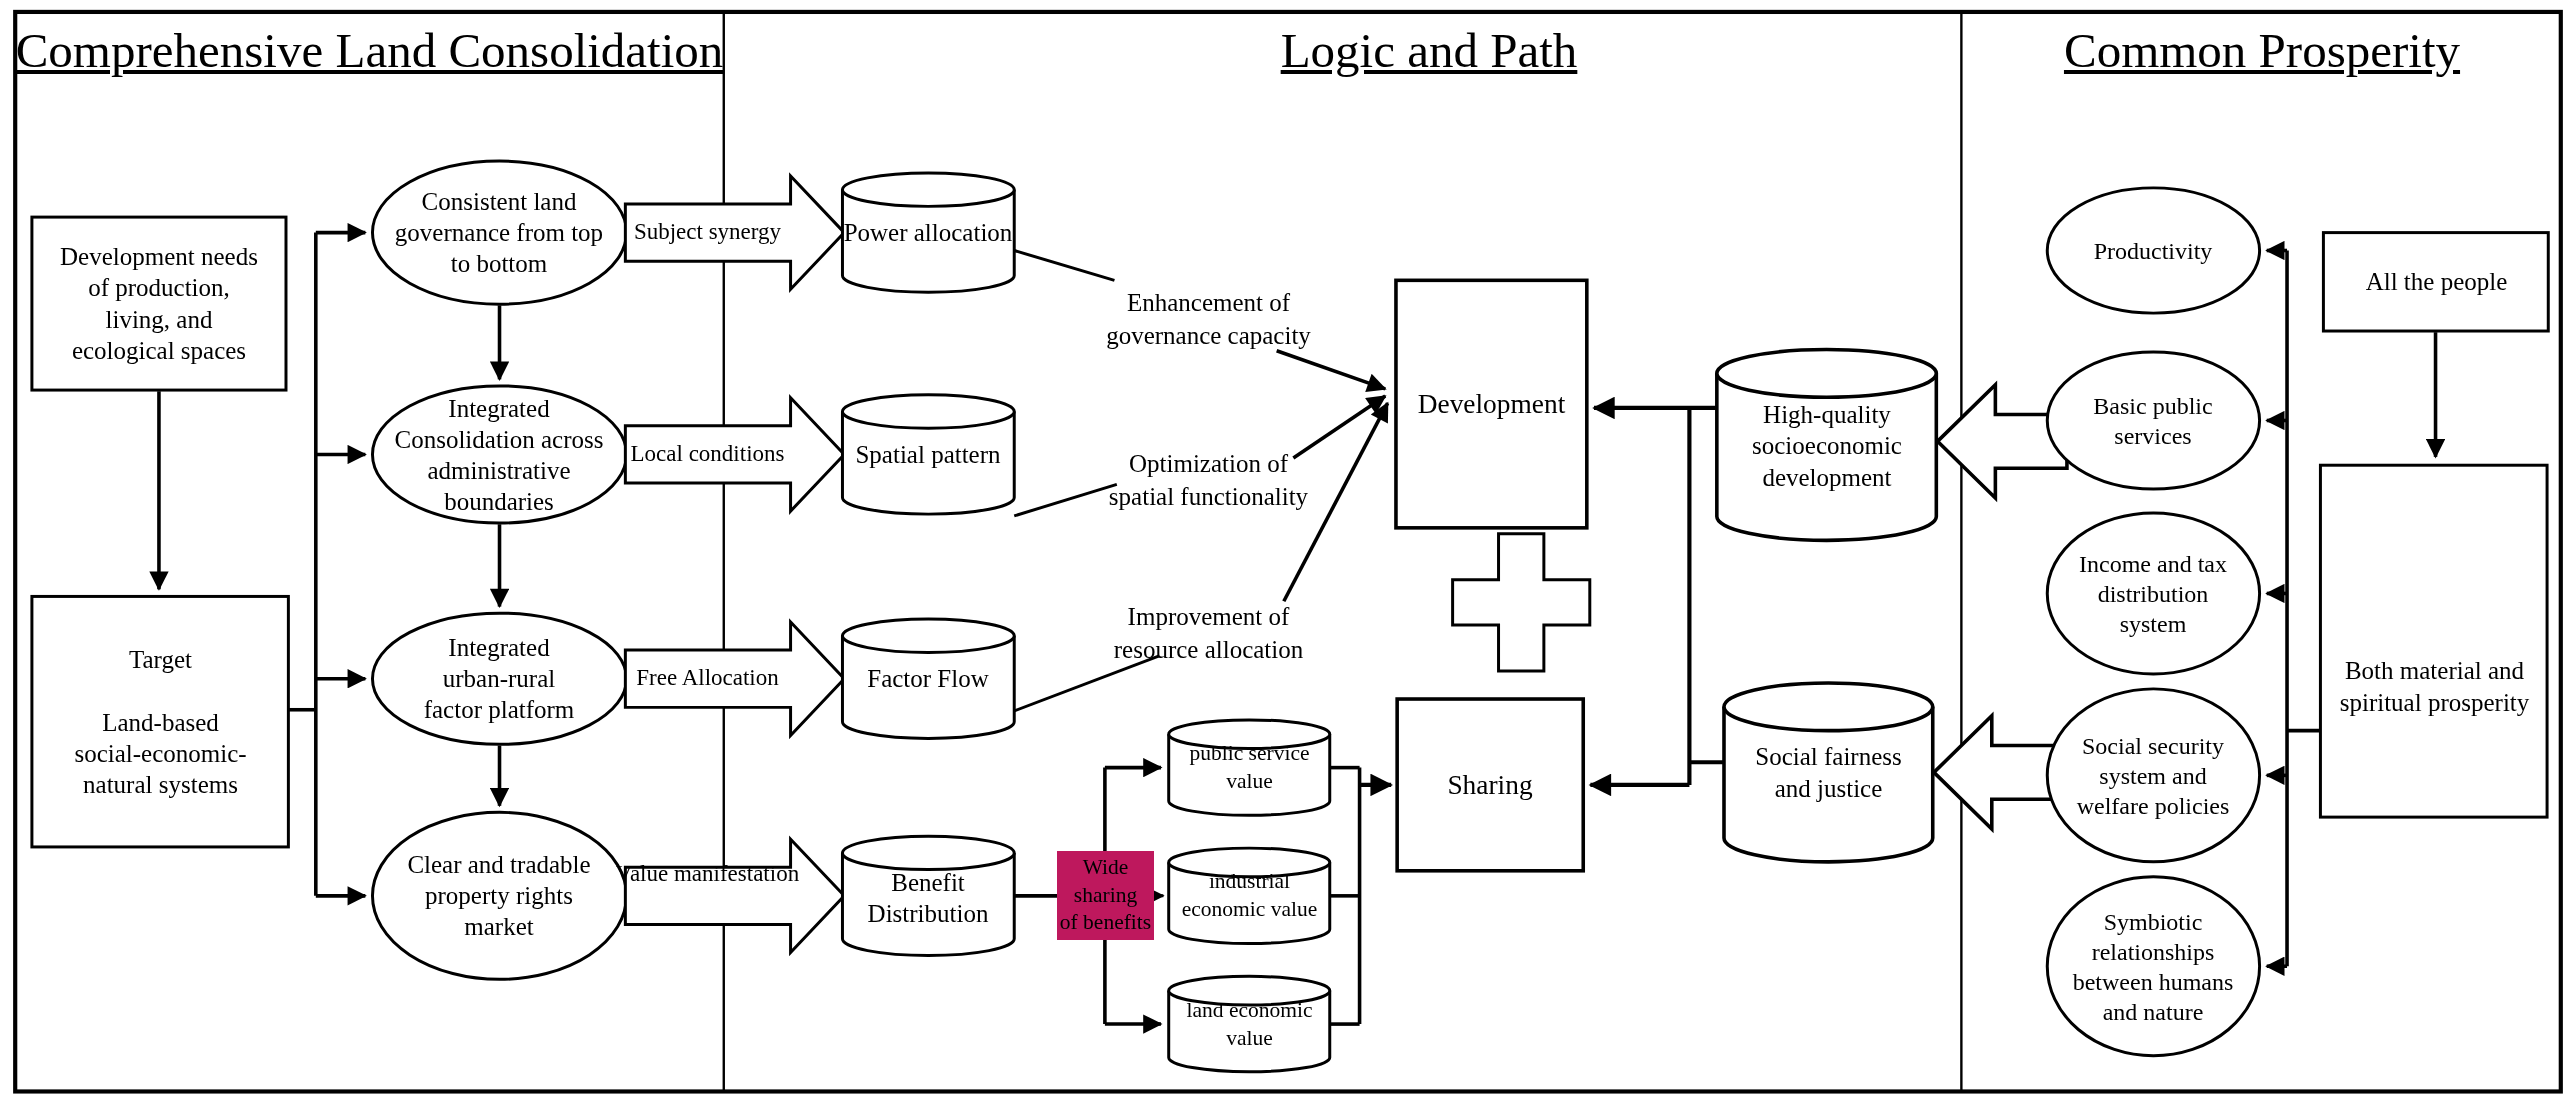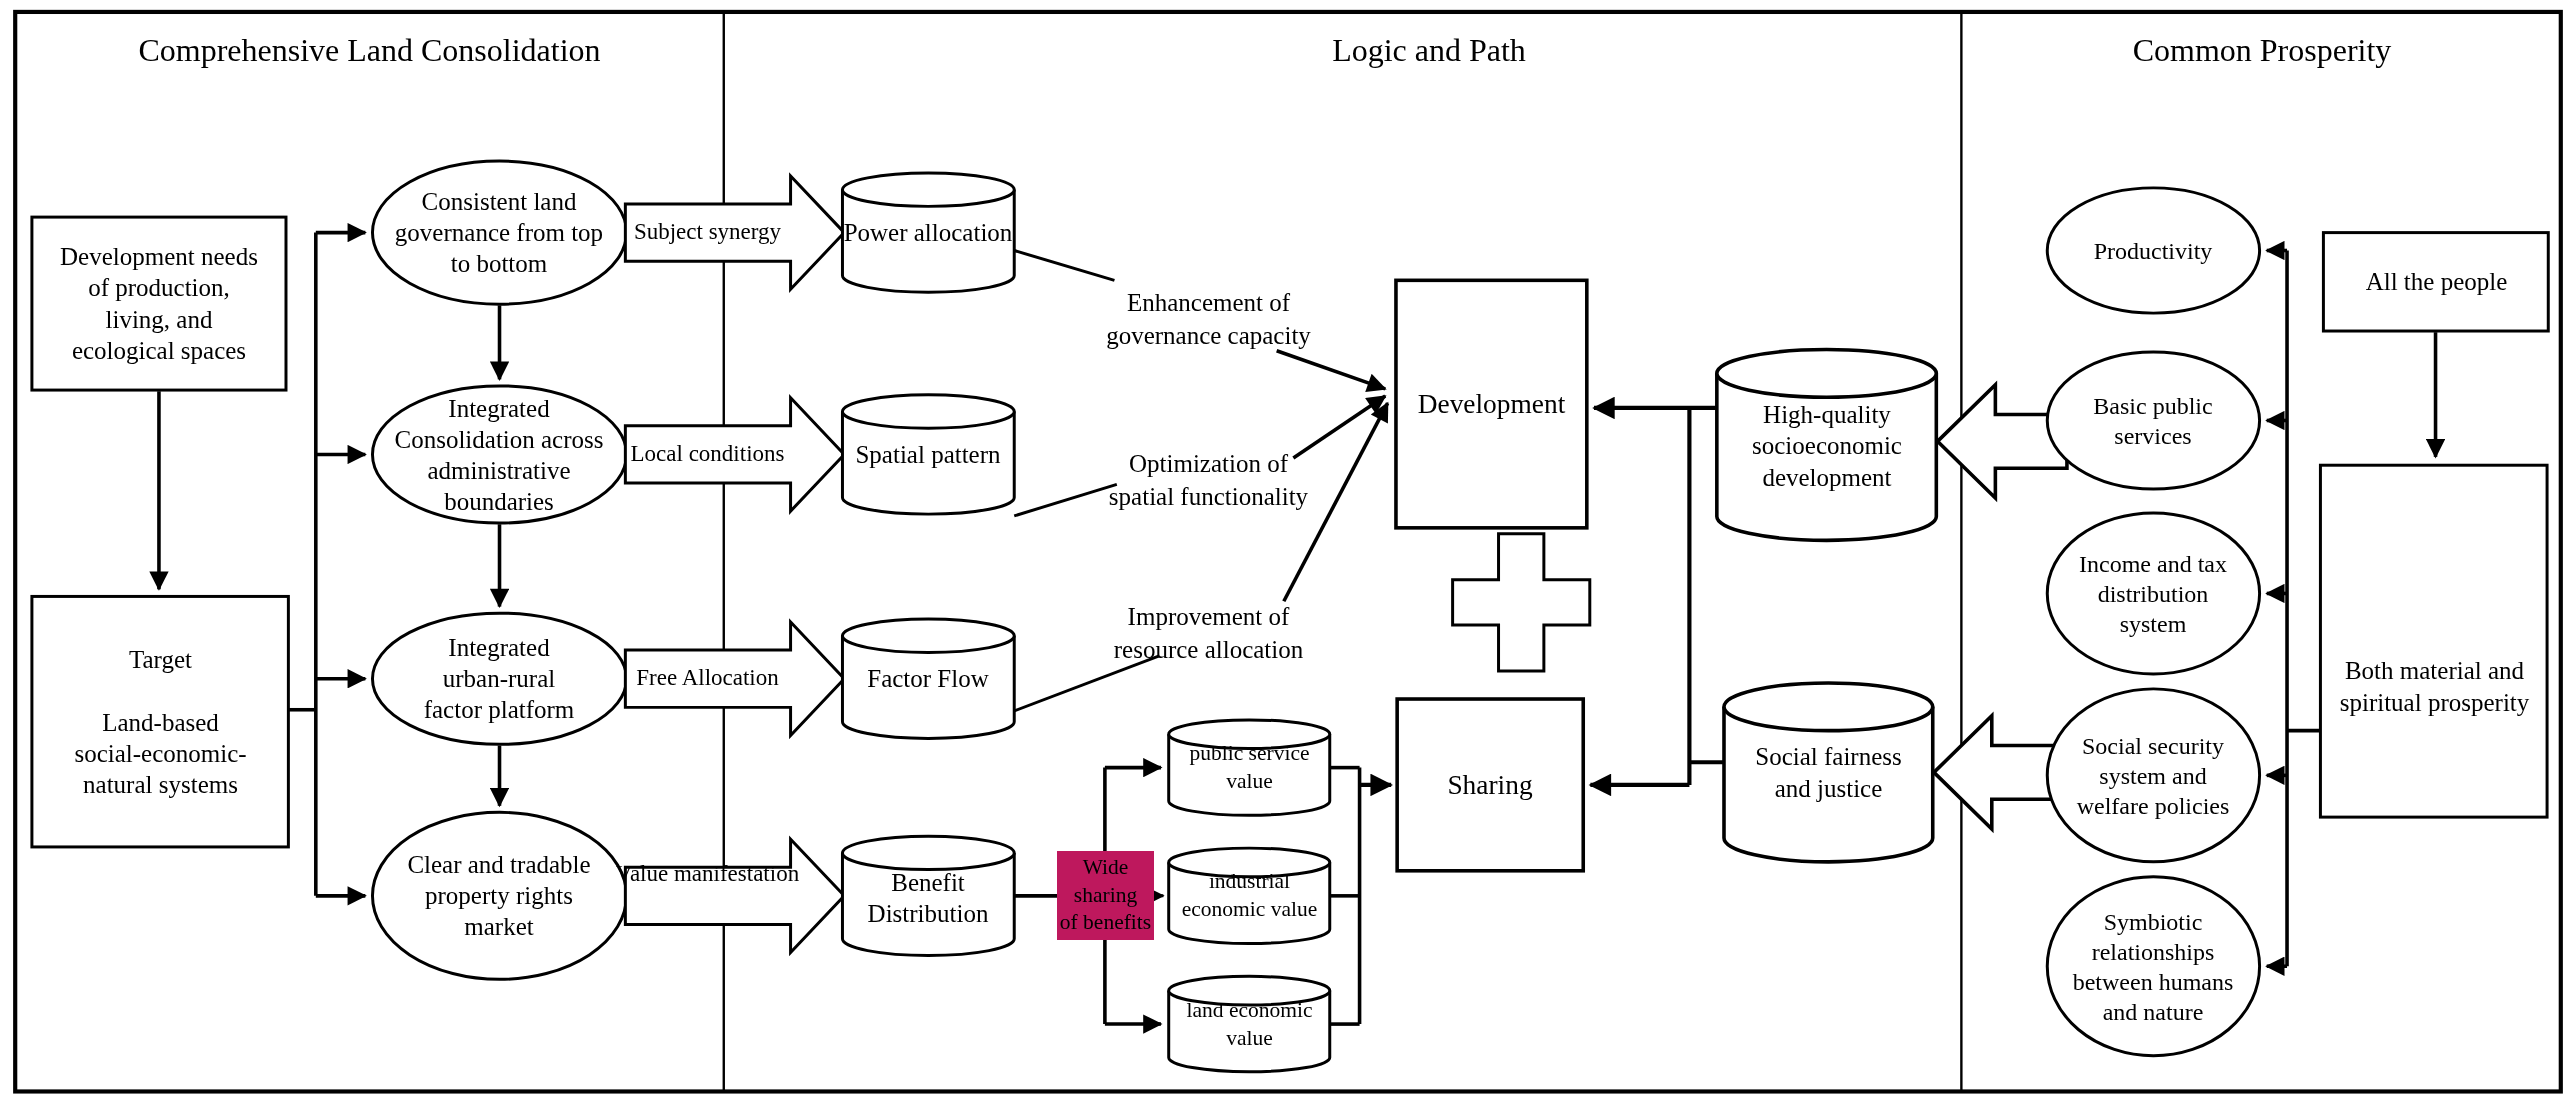--- a/index.html
+++ b/index.html
@@ -1,21 +1,21 @@
 <!DOCTYPE html>
 <html style="font-size:9.5px"><head>
 <meta charset="utf-8">
 <style>
   html,body{margin:0;padding:0;background:#ffffff;}
   #canvas{position:relative;width:2576px;height:1104px;background:#ffffff;
           font-family:"Liberation Serif","DejaVu Serif",serif;color:#000;}
   #shapes{position:absolute;left:0;top:0;width:2576px;height:1104px;}
   .t{position:absolute;display:flex;align-items:center;justify-content:center;
      text-align:center;white-space:pre-line;line-height:1.25;}
-  .title{font-size:32px;line-height:1.1;}
+  .title{font-size:49px;line-height:1.1;text-decoration:underline;}
   .node{font-size:25px;}
   .rnode{font-size:24px;}
   .banner-label{font-size:23px;white-space:nowrap;}
   .fx{font-size:25px;line-height:1.34;}
   .big{font-size:27.4px;}
   .small{font-size:21.5px;line-height:1.3;}
   .whitebg{background:#be185d;}
 </style>
 </head>
 <body>

